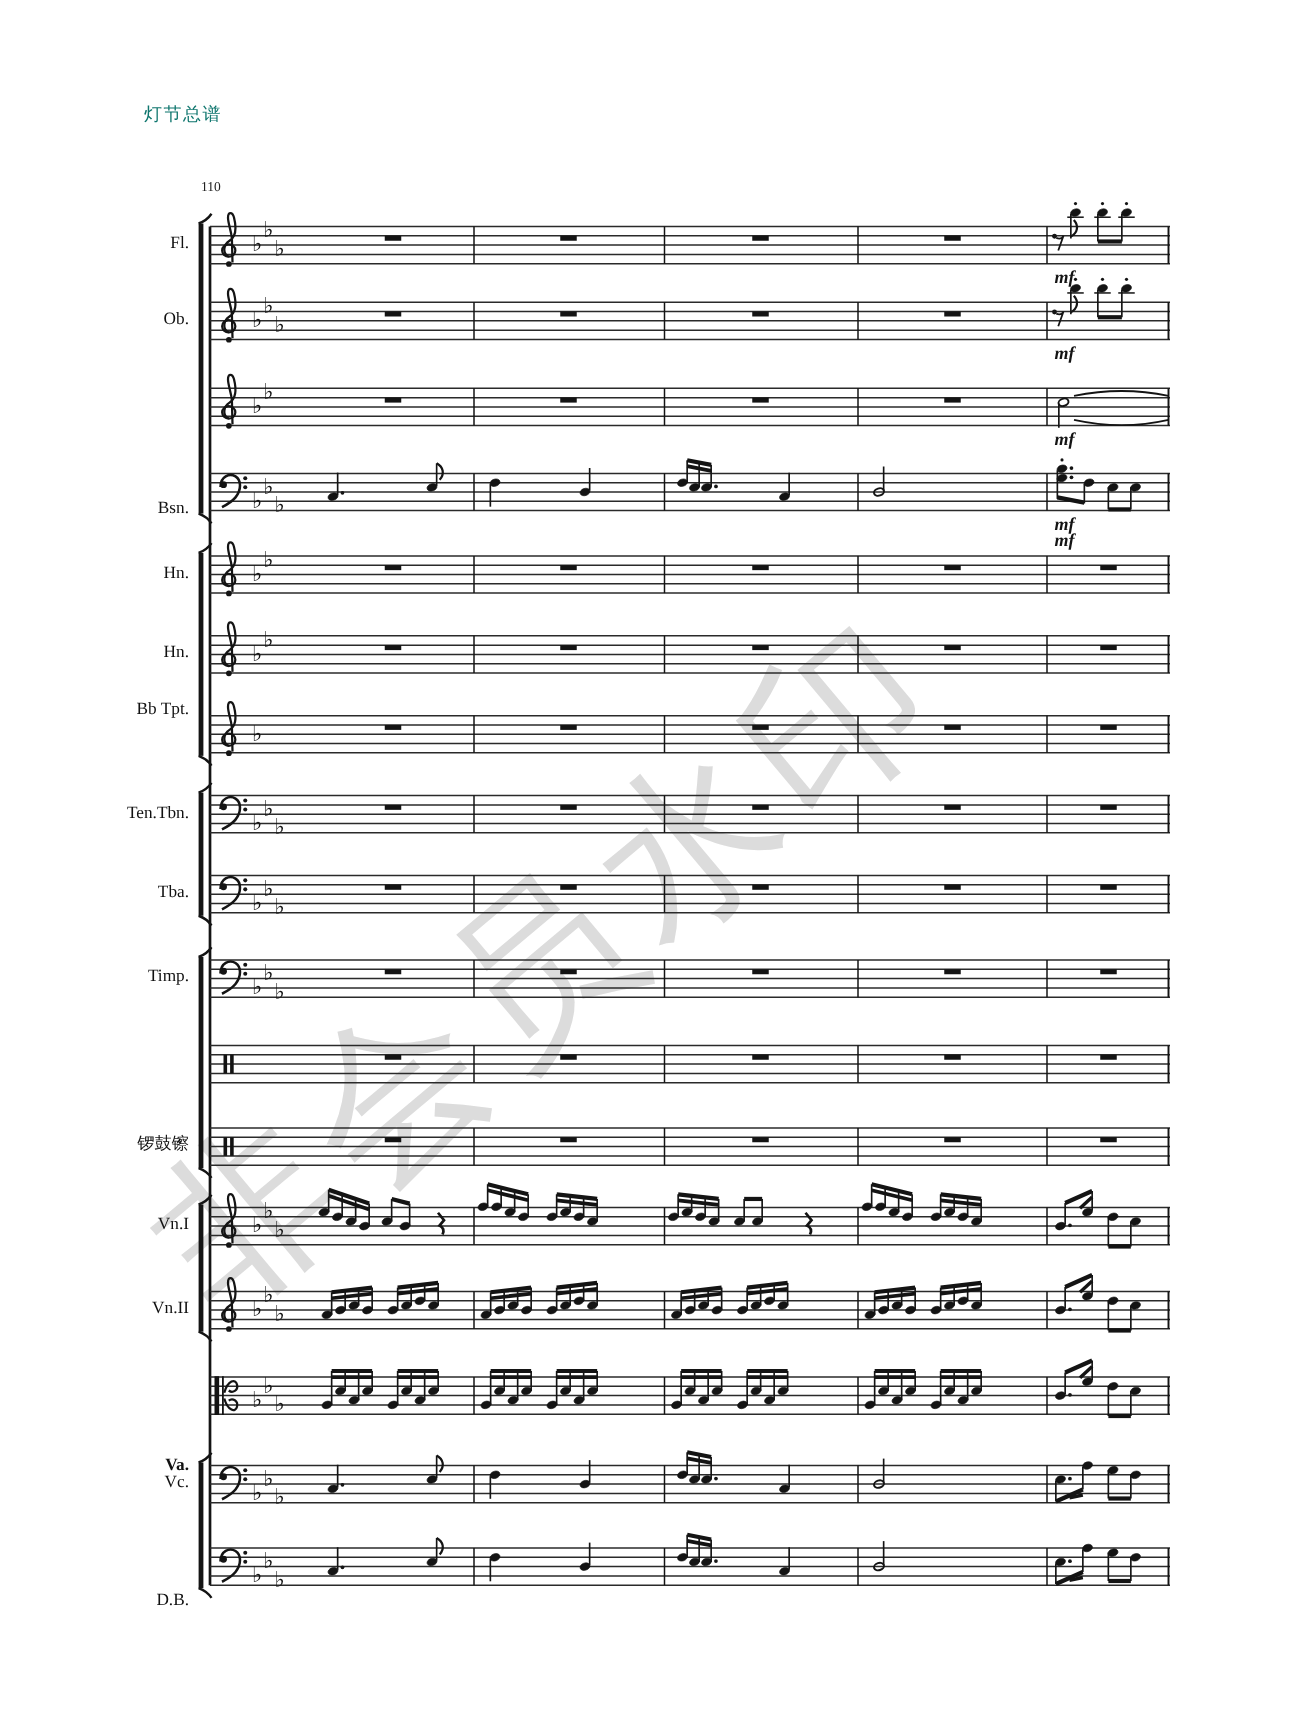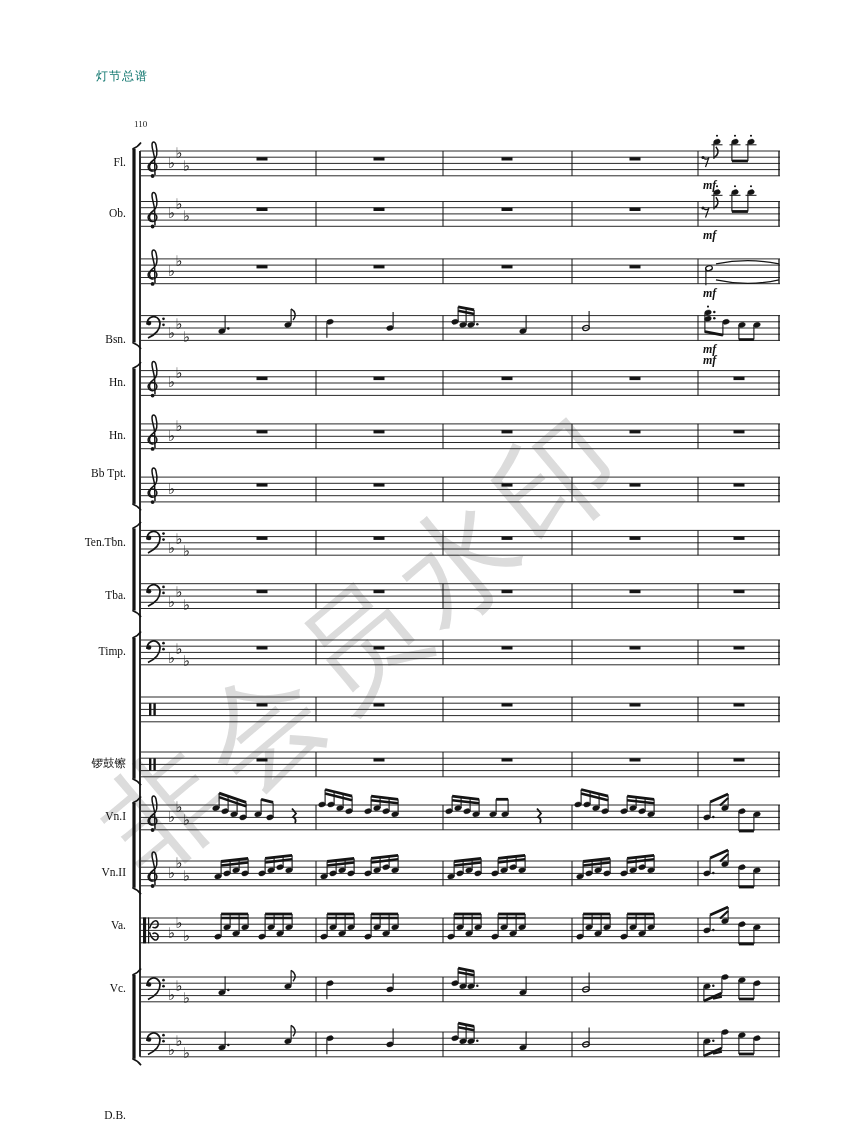--- a/index.html
+++ b/index.html
@@ -28,23 +28,23 @@
       <div class="inst-label" style="top: 332px;">Bsn.</div>
       <div class="inst-label" style="top: 375px;">Hn.</div>
       <div class="inst-label" style="top: 428.3px;">Hn.</div>
       <div class="inst-label" style="top: 466px;">Bb Tpt.</div>
       <div class="inst-label" style="top: 534.8px;">Ten.Tbn.</div>
       <div class="inst-label" style="top: 588.1px;">Tba.</div>
       <div class="inst-label" style="top: 644.4px;">Timp.</div>
       <div class="inst-label" style="top: 756.4px;">锣鼓镲</div>
       <div class="inst-label" style="top: 809.4px;">Vn.I</div>
       <div class="inst-label" style="top: 865.4px;">Vn.II</div>
-      <div class="inst-label" style="top: 918px;">Va.</div>
+      <div class="inst-label" style="top: 970px; font-weight: bold;">Va.</div>
       <div class="inst-label" style="top: 981.4px;">Vc.</div>
-      <div class="inst-label" style="top: 1060px; margin-top: 48px;">D.B.</div>
+      <div class="inst-label" style="top: 1060px;">D.B.</div>
     </div>
   <svg id="score" class="score-svg" width="865" height="1144" viewBox="0 0 865 1144">
       <style>.mf{font:italic bold 12px "Liberation Serif",serif;fill:#141414;}.flat{font:14.5px "DejaVu Sans",sans-serif;fill:#141414;}</style>
       <line x1="140" y1="151" x2="140" y2="1056.8" stroke="#141414" stroke-width="1.8"></line>
       <g>
         <rect x="132.4" y="149" width="3.2" height="193.40000000000003" fill="#141414"></rect>
         <path d="M 132.4 149 Q 138 147 141 142.5" stroke="#141414" stroke-width="1.6" fill="none"></path>
         <path d="M 132.4 342.40000000000003 Q 138 344.40000000000003 141 348.90000000000003" stroke="#141414" stroke-width="1.6" fill="none"></path>
       </g>
       <g>

